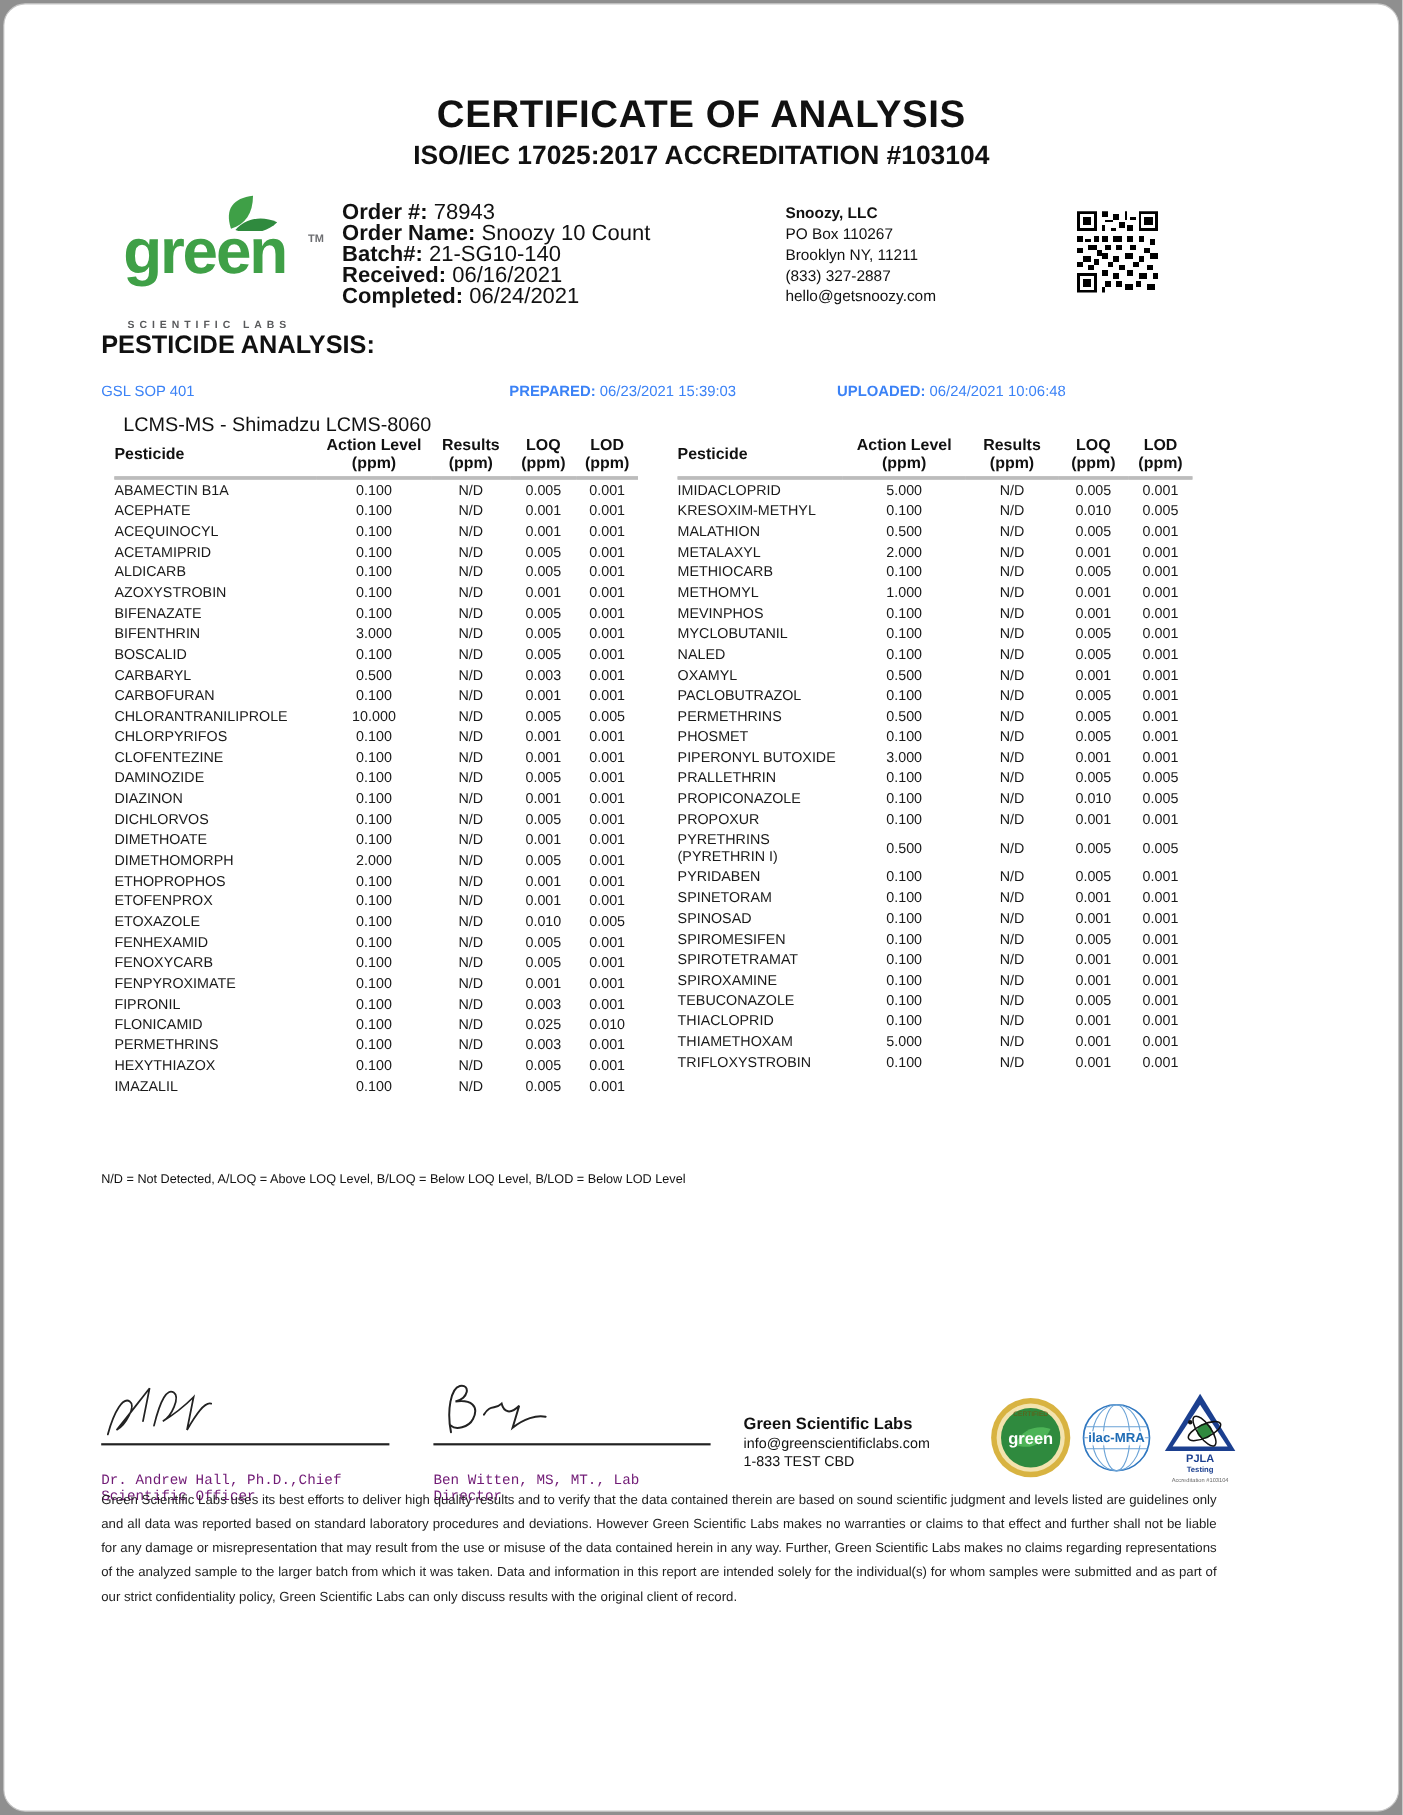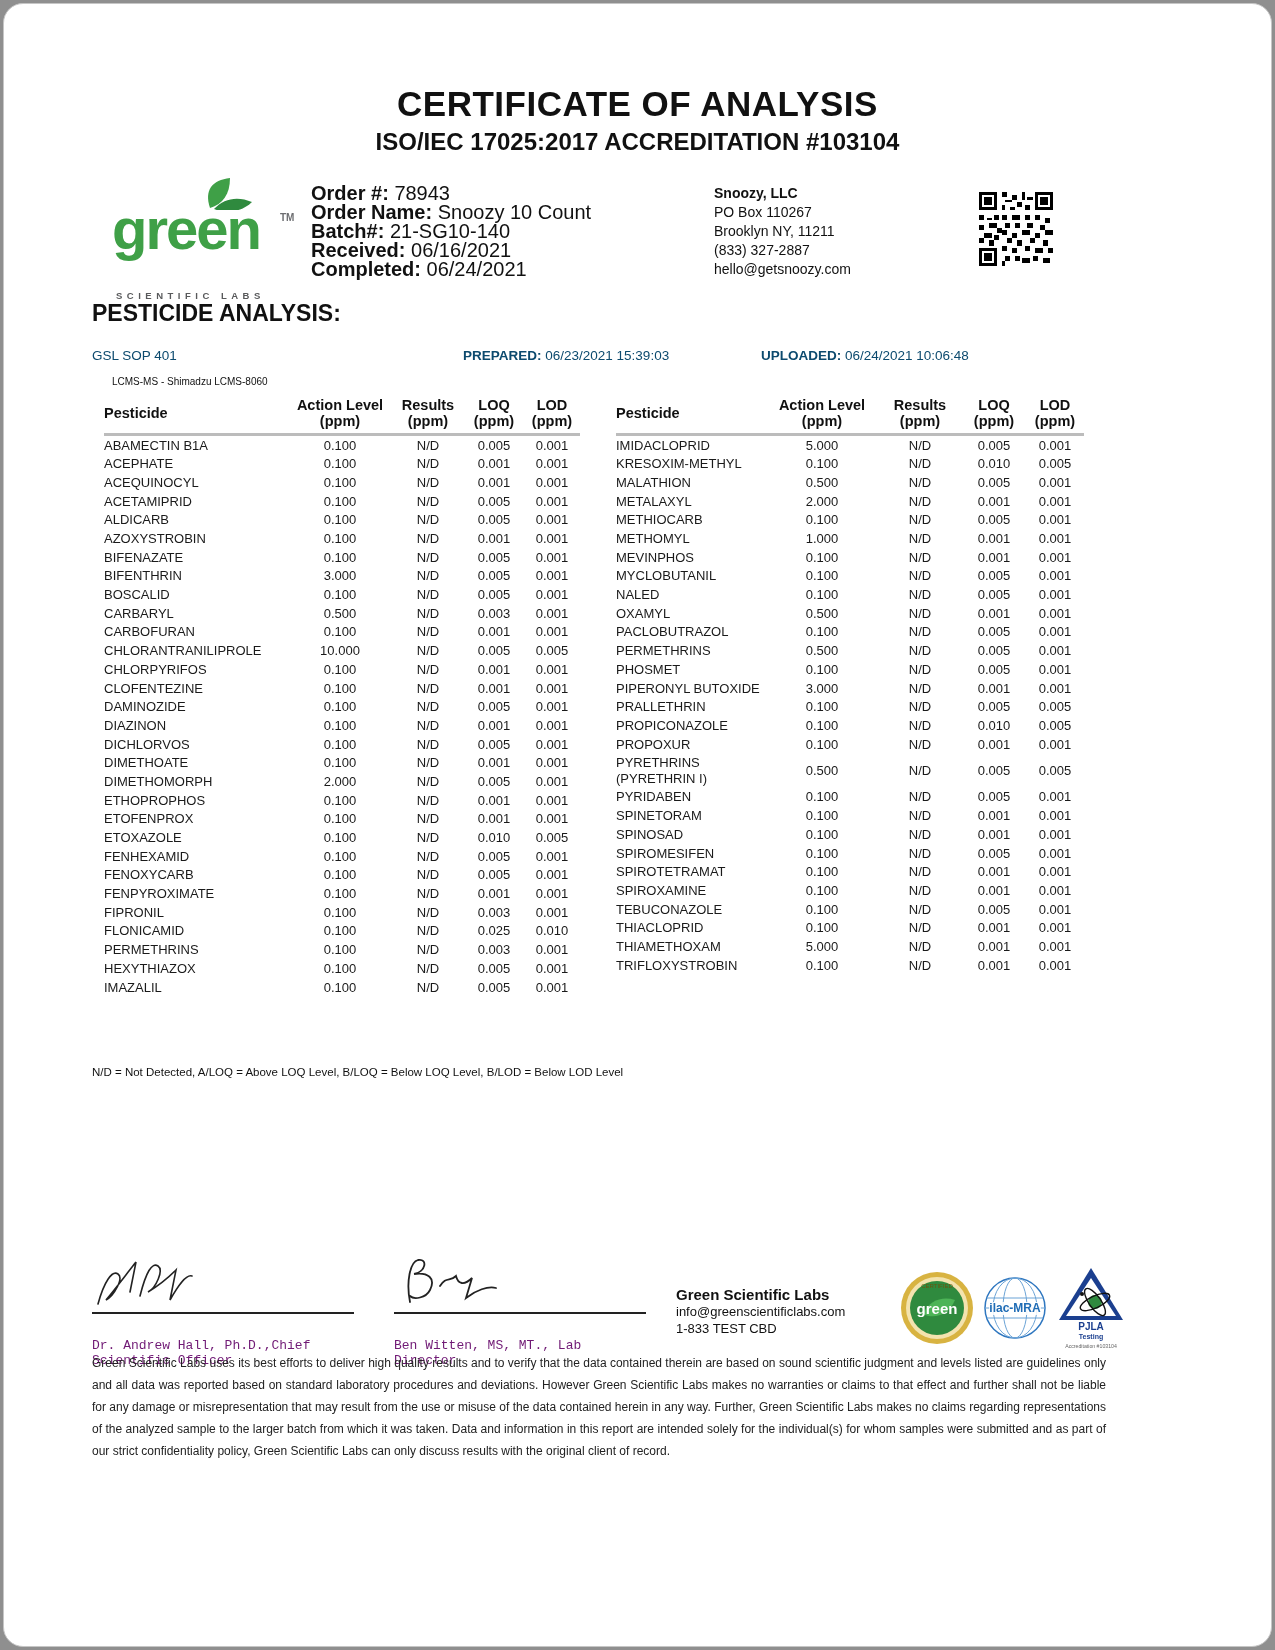--- a/index.html
+++ b/index.html
@@ -27,26 +27,26 @@
   
   .order-info{left:307px;top:180px;font-size:20px;line-height:19px;color:#111;}
   .order-info b{font-weight:bold;}
   
   .client-info{left:710px;top:180px;font-size:14px;line-height:19px;color:#111;}
   .client-info .cname{font-weight:bold;}
   
   .qr{left:975px;top:188px;width:74px;height:74px;}
   
   .section-heading{left:88px;top:296px;font-size:23px;font-weight:bold;color:#111;}
-  .meta-row{top:344px;font-size:13.5px;color:#0c4a6e;}
+  .meta-row{top:344px;font-size:13.5px;color:#3b82f6;}
   .meta-sop{left:88px;}
   .meta-prepared{left:425px;padding-left:34px;}
   .meta-uploaded{left:757px;}
   .meta-row b{font-weight:bold;}
-  .instrument{left:108px;top:372px;font-size:10px;color:#111;}
+  .instrument{left:108px;top:372px;font-size:18px;color:#111;}
   
   table.pest{border-collapse:collapse;table-layout:fixed;}
   table.pest th{font-weight:bold;font-size:14.5px;color:#111;padding:0 0 4px 0;vertical-align:middle;}
   table.pest th .sub{font-size:14.5px;}
   table.pest thead tr{border-bottom:3px solid #bcbcbc;}
   table.pest td{font-size:13px;color:#1a1a1a;padding:1.6px 0;vertical-align:middle;line-height:15.5px;}
   table.pest .name{text-align:left;}
   table.pest .num{text-align:center;}
   .left-table{left:100px;top:393px;width:476px;}
   .right-table{left:612px;top:393px;width:468px;}

